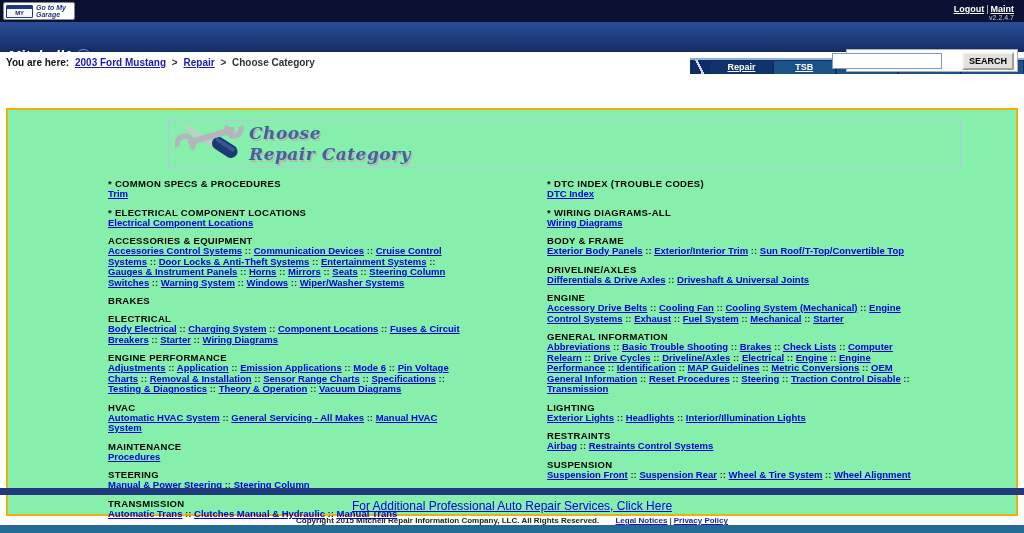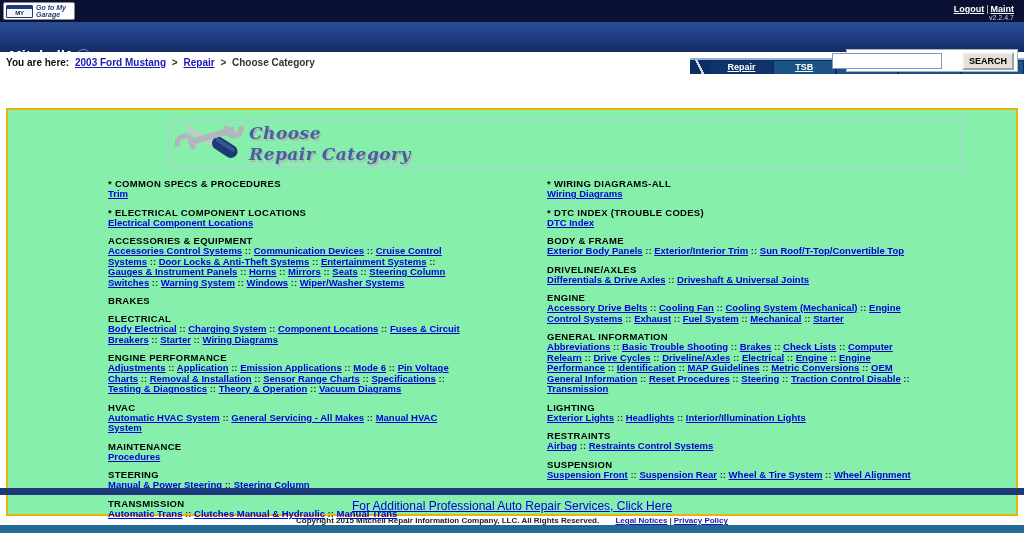--- a/index.html
+++ b/index.html
@@ -249,26 +249,26 @@
           <div class="sec-heading">STEERING</div>
           <div class="sec-links"><a class="cat-link">Manual &amp; Power Steering</a><span class="lnk-sep"> :: </span><a class="cat-link">Steering Column</a></div>
         </div>
         <div class="section">
           <div class="sec-heading">TRANSMISSION</div>
           <div class="sec-links"><a class="cat-link">Automatic Trans</a><span class="lnk-sep"> :: </span><a class="cat-link">Clutches Manual &amp; Hydraulic</a><span class="lnk-sep"> :: </span><a class="cat-link">Manual Trans</a></div>
         </div>
       </div>
     <div class="col-right">
         <div class="section">
+          <div class="sec-heading">* DTC INDEX (TROUBLE CODES)</div>
+          <div class="sec-links"><a class="cat-link">DTC Index</a></div>
+        </div>
+        <div class="section">
           <div class="sec-heading">* WIRING DIAGRAMS-ALL</div>
           <div class="sec-links"><a class="cat-link">Wiring Diagrams</a></div>
-        </div>
-        <div class="section">
-          <div class="sec-heading">* DTC INDEX (TROUBLE CODES)</div>
-          <div class="sec-links"><a class="cat-link">DTC Index</a></div>
         </div>
         <div class="section">
           <div class="sec-heading">BODY &amp; FRAME</div>
           <div class="sec-links"><a class="cat-link">Exterior Body Panels</a><span class="lnk-sep"> :: </span><a class="cat-link">Exterior/Interior Trim</a><span class="lnk-sep"> :: </span><a class="cat-link">Sun Roof/T-Top/Convertible Top</a></div>
         </div>
         <div class="section">
           <div class="sec-heading">DRIVELINE/AXLES</div>
           <div class="sec-links"><a class="cat-link">Differentials &amp; Drive Axles</a><span class="lnk-sep"> :: </span><a class="cat-link">Driveshaft &amp; Universal Joints</a></div>
         </div>
         <div class="section">

